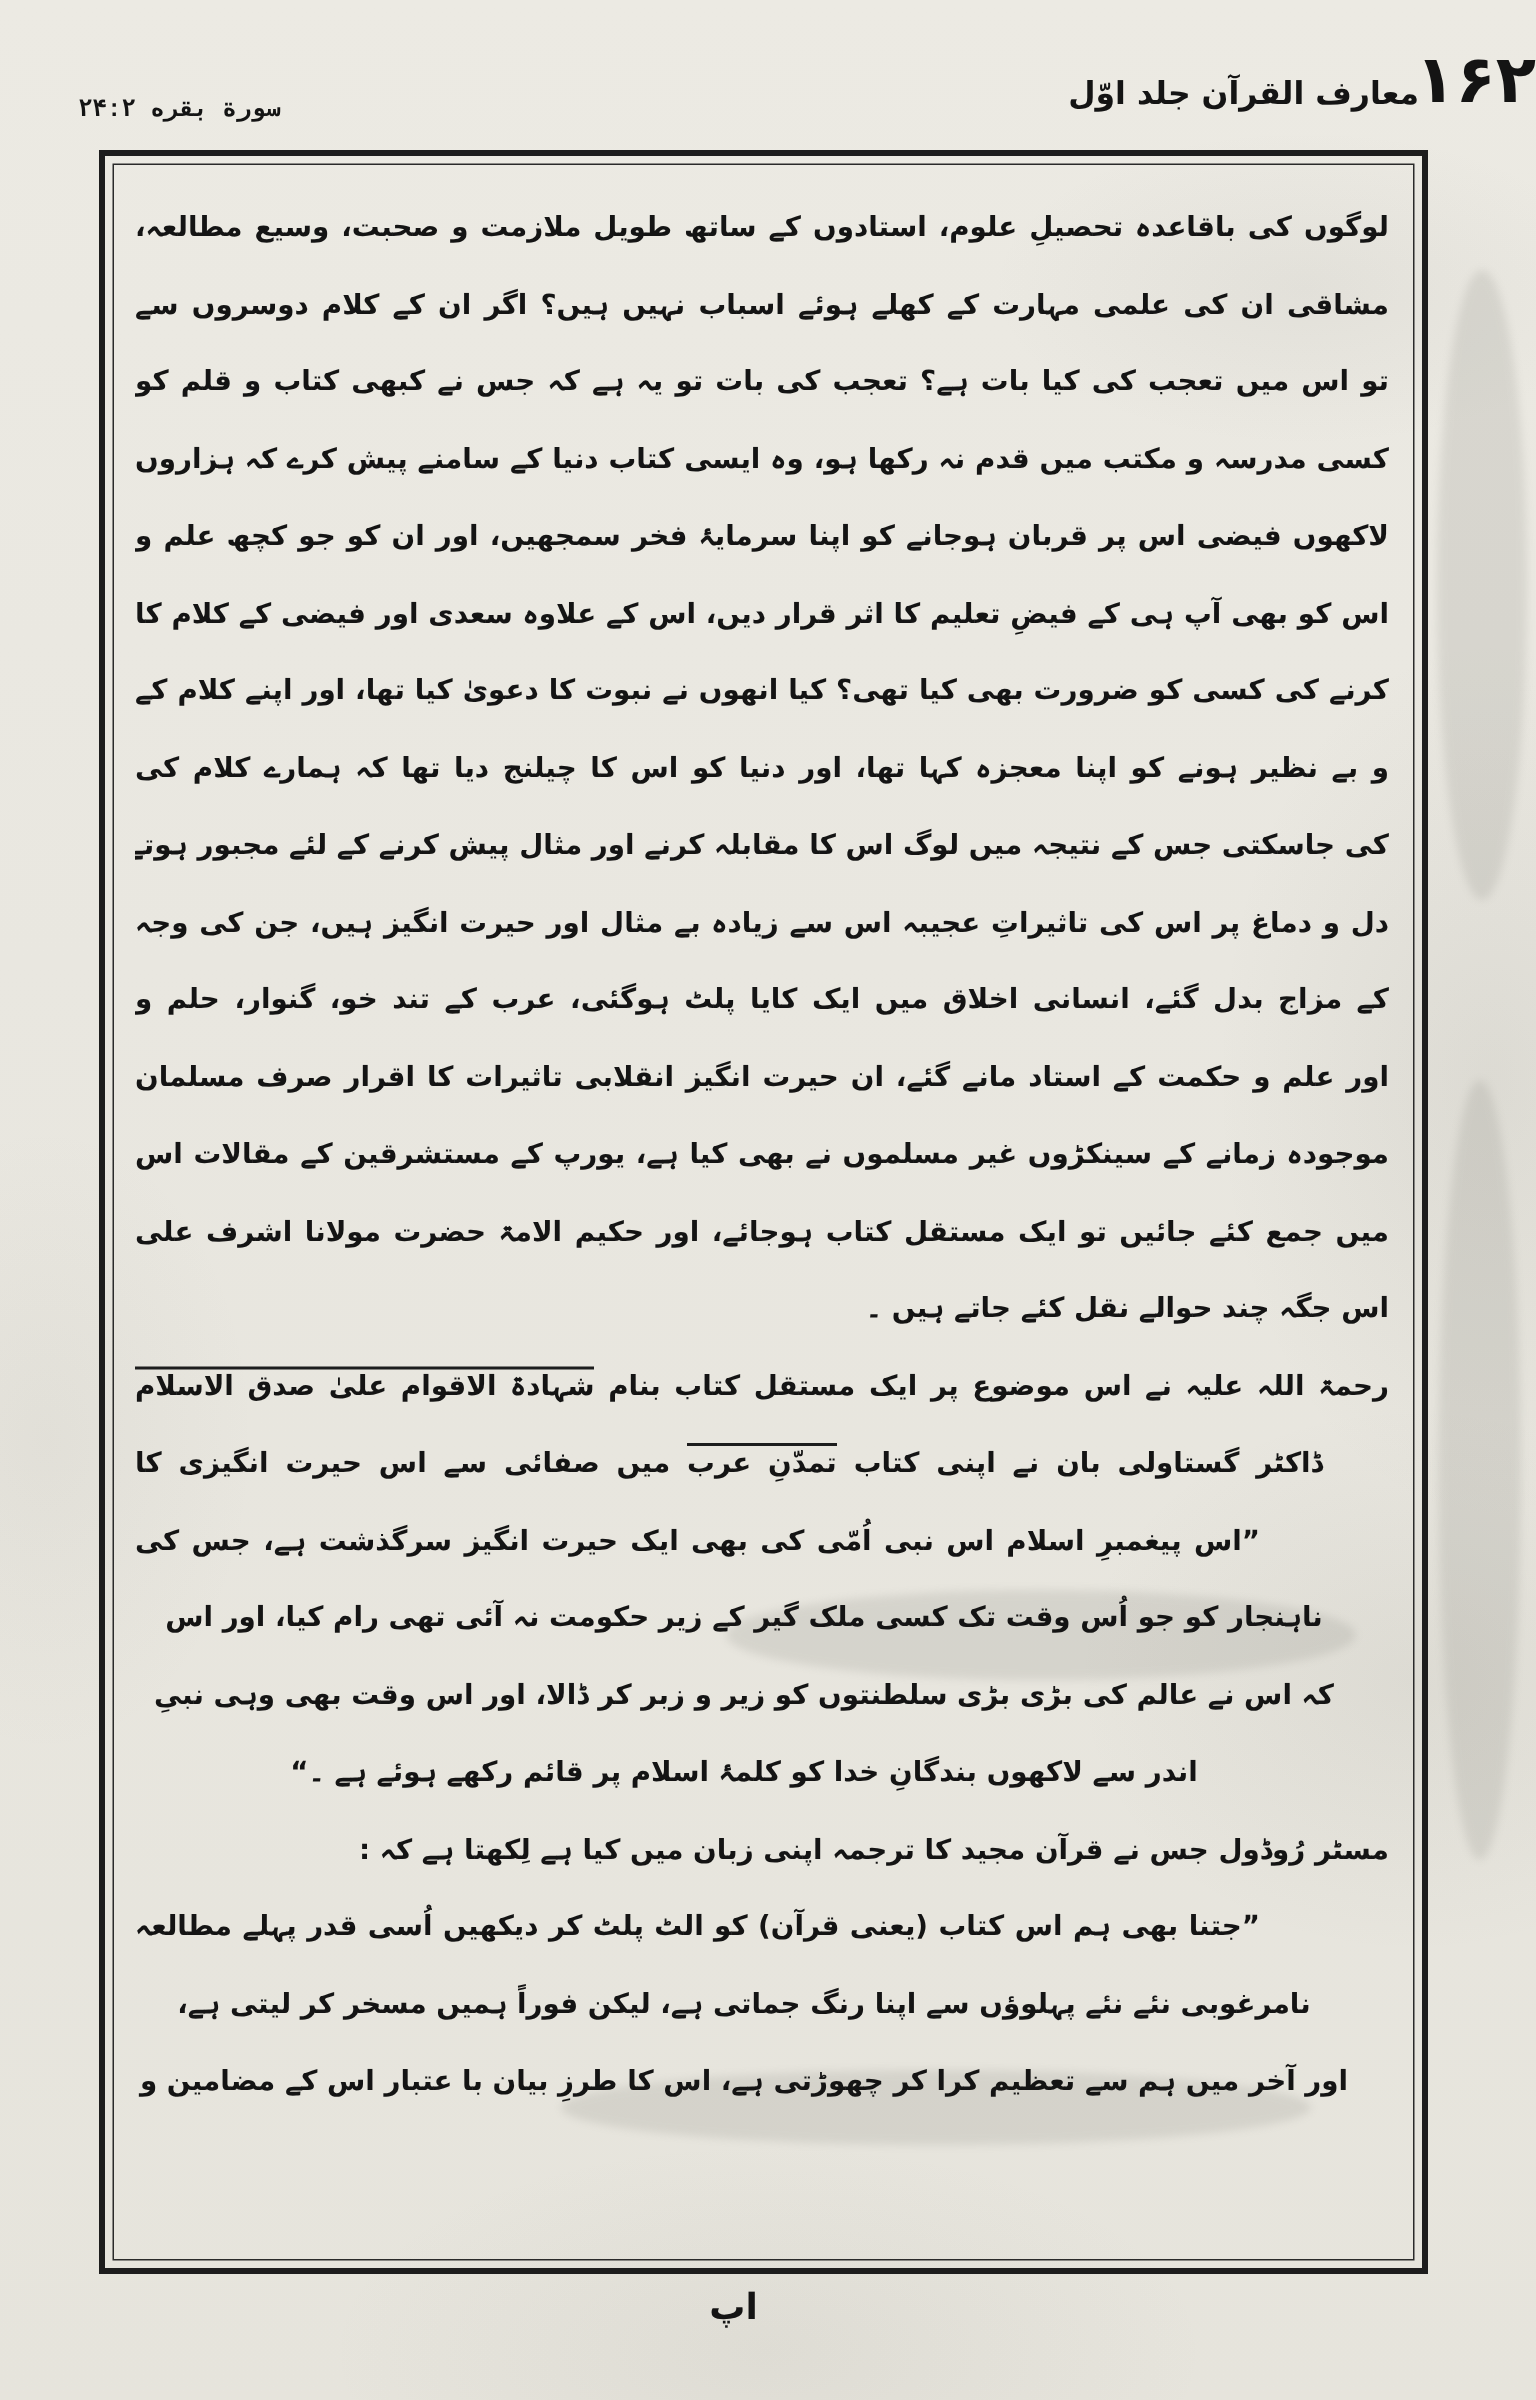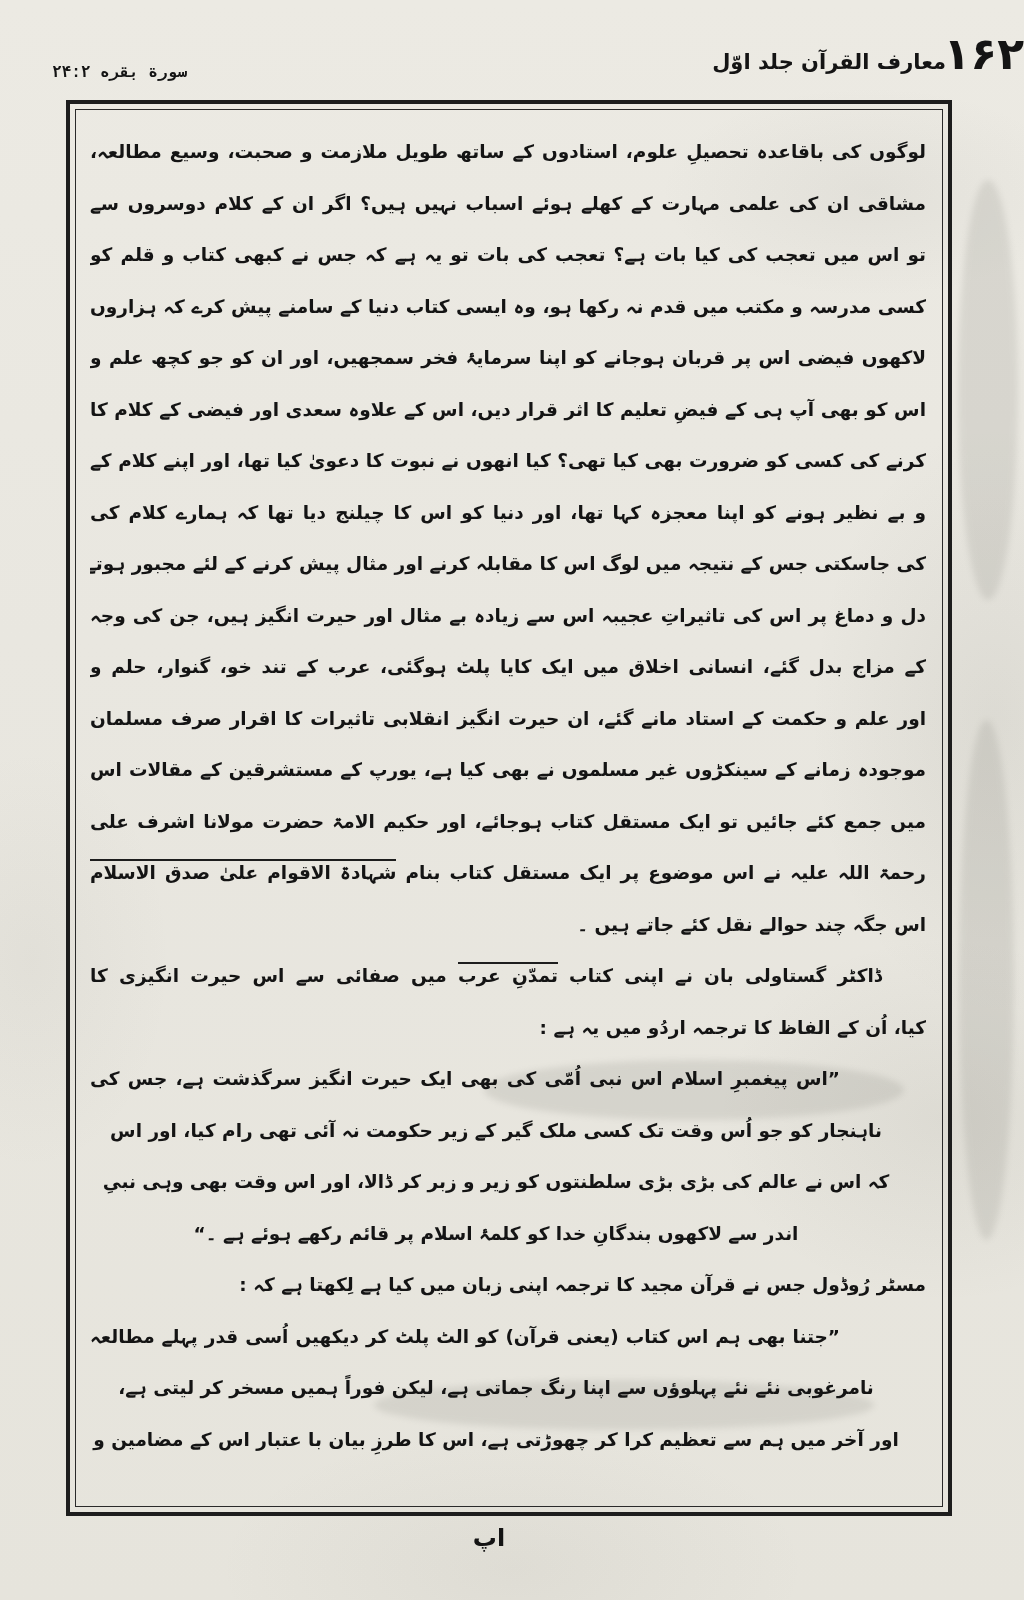--- a/index.html
+++ b/index.html
@@ -87,24 +87,23 @@
         <div class="line j"><span>لاکھوں فیضی اس پر قربان ہوجانے کو اپنا سرمایۂ فخر سمجھیں، اور ان کو جو کچھ علم و حکمت حاصل ہوئی</span></div>
         <div class="line j"><span>اس کو بھی آپ ہی کے فیضِ تعلیم کا اثر قرار دیں، اس کے علاوہ سعدی اور فیضی کے کلام کا مثل پیش</span></div>
         <div class="line j"><span>کرنے کی کسی کو ضرورت بھی کیا تھی؟ کیا انھوں نے نبوت کا دعویٰ کیا تھا، اور اپنے کلام کے بے مثیل</span></div>
         <div class="line j"><span>و بے نظیر ہونے کو اپنا معجزہ کہا تھا، اور دنیا کو اس کا چیلنج دیا تھا کہ ہمارے کلام کی کوئی مثال پیش نہیں</span></div>
         <div class="line end"><span>کی جاسکتی جس کے نتیجہ میں لوگ اس کا مقابلہ کرنے اور مثال پیش کرنے کے لئے مجبور ہوتے ۔</span></div>
         <div class="line j"><span>دل و دماغ پر اس کی تاثیراتِ عجیبہ اس سے زیادہ بے مثال اور حیرت انگیز ہیں، جن کی وجہ سے قوموں</span></div>
         <div class="line j"><span>کے مزاج بدل گئے، انسانی اخلاق میں ایک کایا پلٹ ہوگئی، عرب کے تند خو، گنوار، حلم و اخلاق</span></div>
         <div class="line j"><span>اور علم و حکمت کے استاد مانے گئے، ان حیرت انگیز انقلابی تاثیرات کا اقرار صرف مسلمان نہیں</span></div>
         <div class="line j"><span>موجودہ زمانے کے سینکڑوں غیر مسلموں نے بھی کیا ہے، یورپ کے مستشرقین کے مقالات اس بارے</span></div>
         <div class="line j"><span>میں جمع کئے جائیں تو ایک مستقل کتاب ہوجائے، اور حکیم الامۃ حضرت مولانا اشرف علی تھانوی</span></div>
+        <div class="line end"><span>اس جگہ چند حوالے نقل کئے جاتے ہیں ۔</span></div>
         <div class="line j"><span>رحمۃ اللہ علیہ نے اس موضوع پر ایک مستقل کتاب بنام </span><span class="ov">شہادۃ الاقوام علیٰ صدق الاسلام</span></div>
-        <div class="line end"><span>اس جگہ چند حوالے نقل کئے جاتے ہیں ۔</span></div>
         <div class="line j indent"><span>ڈاکٹر گستاولی بان نے اپنی کتاب </span><span class="ov">تمدّنِ عرب</span><span> میں صفائی سے اس حیرت انگیزی کا اعتراف</span></div>
-        <div class="line end"><span>کیا، اُن کے الفاظ کا ترجمہ اردُو میں یہ ہے :</span></div>
         <div class="line j qs"><span>”اس پیغمبرِ اسلام اس نبی اُمّی کی بھی ایک حیرت انگیز سرگذشت ہے، جس کی آواز نے ایک قوم</span></div>
         <div class="line j q"><span>ناہنجار کو جو اُس وقت تک کسی ملک گیر کے زیر حکومت نہ آئی تھی رام کیا، اور اس درجہ پر پہنچا دیا</span></div>
         <div class="line j q"><span>کہ اس نے عالم کی بڑی بڑی سلطنتوں کو زیر و زبر کر ڈالا، اور اس وقت بھی وہی نبیِ اُمی اپنی قبر کے</span></div>
         <div class="line end q"><span>اندر سے لاکھوں بندگانِ خدا کو کلمۂ اسلام پر قائم رکھے ہوئے ہے ۔“</span></div>
         <div class="line end"><span>مسٹر رُوڈول جس نے قرآن مجید کا ترجمہ اپنی زبان میں کیا ہے لِکھتا ہے کہ :</span></div>
         <div class="line j qs"><span>”جتنا بھی ہم اس کتاب (یعنی قرآن) کو الٹ پلٹ کر دیکھیں اُسی قدر پہلے مطالعہ میں اس کی</span></div>
         <div class="line j q"><span>نامرغوبی نئے نئے پہلوؤں سے اپنا رنگ جماتی ہے، لیکن فوراً ہمیں مسخر کر لیتی ہے، متحیّر بنا دیتی ہے،</span></div>
         <div class="line j q"><span>اور آخر میں ہم سے تعظیم کرا کر چھوڑتی ہے، اس کا طرزِ بیان با عتبار اس کے مضامین و اغراض کے،</span></div>
       </div>
   </div>

